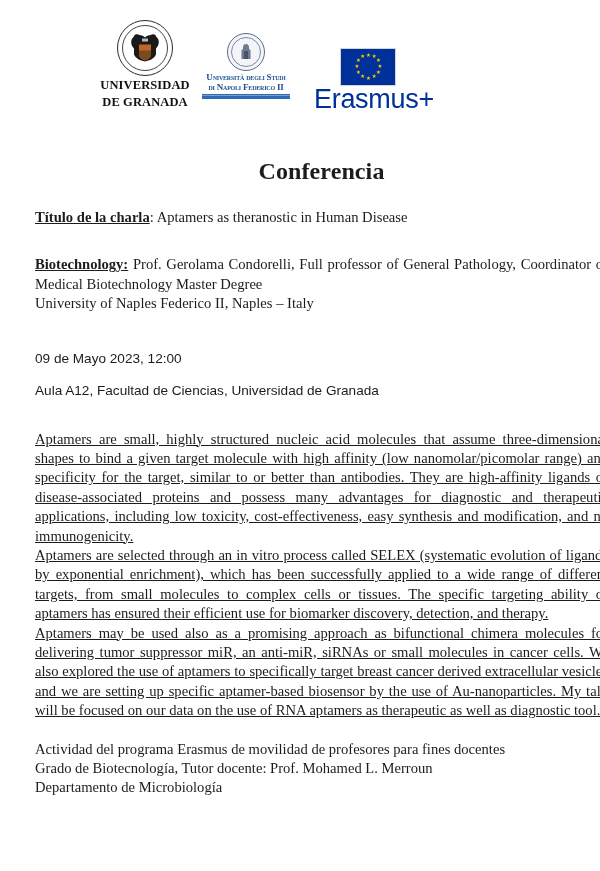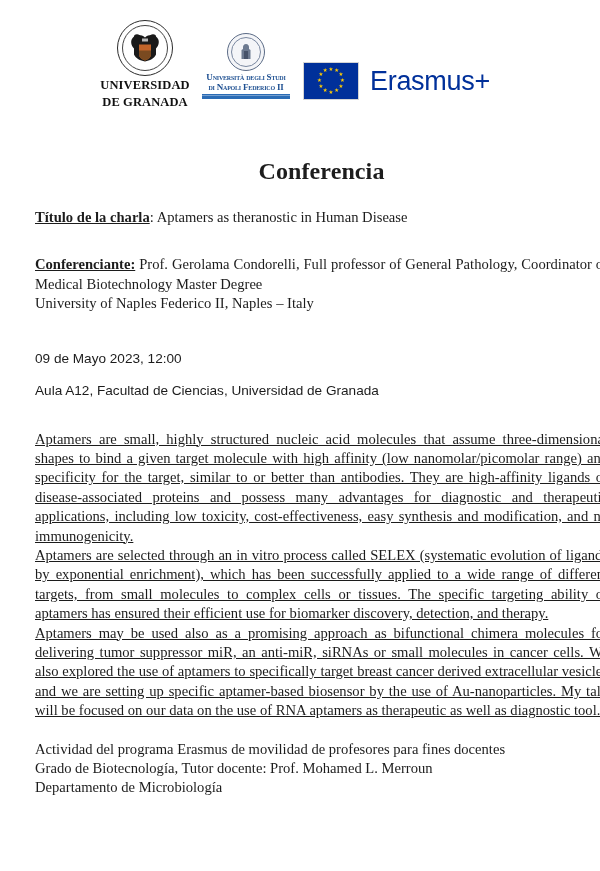--- a/index.html
+++ b/index.html
@@ -131,23 +131,24 @@
     position: absolute;
     left: 0; right: 0; top: 1px;
     height: 1px;
     background: rgba(255,255,255,0.35);
   }
 
   
   .erasmus-logo {
     position: absolute;
     left: 303px;
-    top: 62px;
+    top: 48px;
     display: flex;
     align-items: center;
+    flex-direction: column;
   }
   .eu-flag {
     width: 56px;
     height: 38px;
     background: #00309a;
     position: relative;
     border: 1px solid #d4d4d4;
     box-sizing: border-box;
   }
   .eu-star {
@@ -299,21 +300,21 @@
 <div class="doc">
 
   <div class="doc-title">Conferencia</div>
 
   <div class="lead-line">
     <span class="u-bold">Título de la charla</span><span>: </span><span>Aptamers as theranostic in Human Disease</span>
   </div>
 
   <div class="speaker-block">
     <div class="para-justify">
-      <span class="u-bold">Conferenciante:</span><span> Prof. Gerolama Condorelli, Full professor of General Pathology, Coordinator of Medical Biotechnology Master Degree</span>
+      <span class="u-bold">Biotechnology:</span><span> Prof. Gerolama Condorelli, Full professor of General Pathology, Coordinator of Medical Biotechnology Master Degree</span>
     </div>
     <div class="speaker-line3">University of Naples Federico II, Naples – Italy</div>
   </div>
 
   <div class="sans-line date-line">09 de Mayo 2023, 12:00</div>
   <div class="sans-line venue-line">Aula A12, Facultad de Ciencias, Universidad de Granada</div>
 
 
   <div class="abstract">
     <p>Aptamers are small, highly structured nucleic acid molecules that assume three-dimensional shapes to bind a given target molecule with high affinity (low nanomolar/picomolar range) and specificity for the target, similar to or better than antibodies. They are high-affinity ligands of disease-associated proteins and possess many advantages for diagnostic and therapeutic applications, including low toxicity, cost-effectiveness, easy synthesis and modification, and no immunogenicity.</p>

